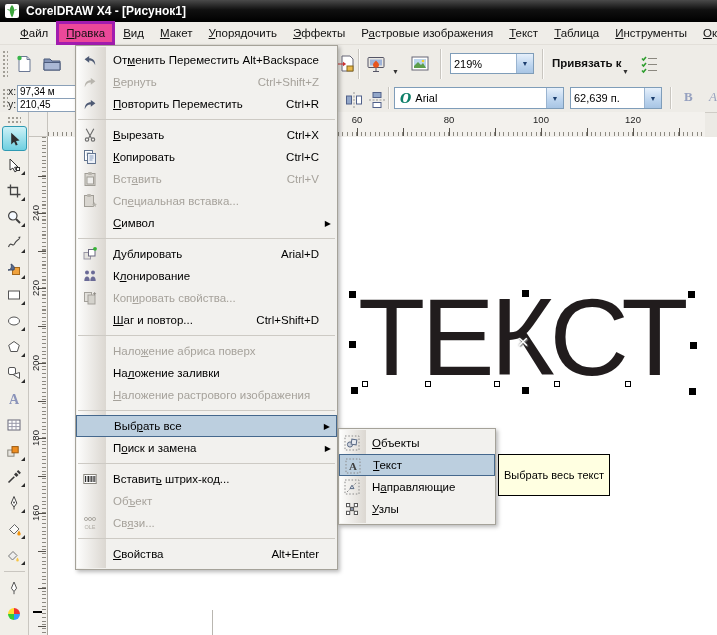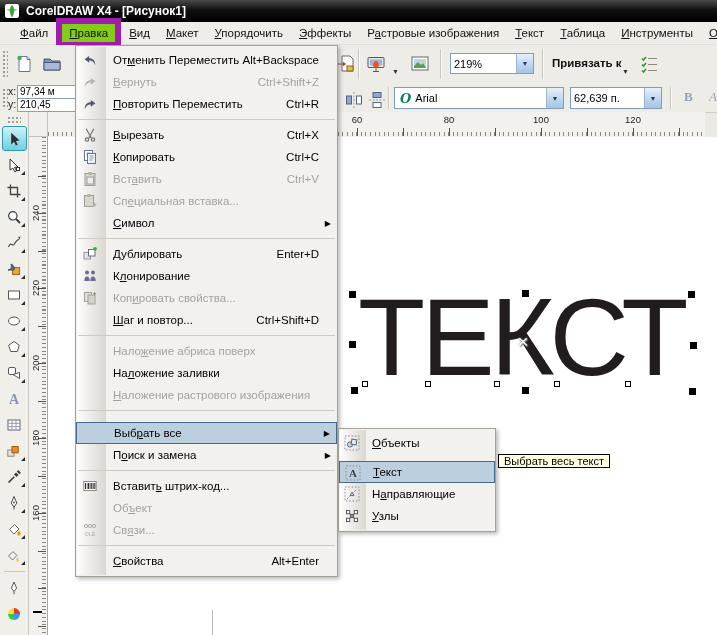--- a/index.html
+++ b/index.html
@@ -7,21 +7,21 @@
        font-family:"Liberation Sans",sans-serif;-webkit-font-smoothing:antialiased;}
   
   .titlebar{position:absolute;left:0;top:0;width:717px;height:22px;
     background:linear-gradient(#4a4a4a,#101010 45%,#000);display:flex;align-items:center;gap:6px;
     padding-left:4px;box-sizing:border-box;color:#fff;font-size:12px;font-weight:bold;}
   
   .menubar{position:absolute;left:0;top:22px;width:717px;height:23px;background:#efede8;
     display:flex;align-items:center;font-size:11.5px;color:#111;padding-left:12px;box-sizing:border-box;
     border-bottom:1px solid #e2dfd9;white-space:nowrap;}
   .mb-item{padding:3px 7px;border:1px solid transparent;cursor:default;}
-  .mb-item.active{background:#84cc16;border:6px solid #a21caf;}
+  .mb-item.active{background:#ec4899;border:3px solid #a21caf;}
   .u{text-decoration:underline;}
   .grip{background-image:radial-gradient(circle,#a19e96 1px,transparent 1.3px);background-size:4px 4px;}
   
   .toolbar{position:absolute;left:0;top:45px;width:717px;height:39px;background:#eeece7;
     border-bottom:1px solid #d8d5cf;}
   .toolbar>*{position:absolute;}
   .vsep{width:1px;top:4px;height:30px;background:#c9c6c0;box-shadow:1px 0 0 #fcfbf9;}
   .tbtn{width:24px;height:24px;display:flex;align-items:center;justify-content:center;}
   .combo{display:flex;background:#fff;border:1px solid #7f9db9;height:21px;box-sizing:border-box;
     font-size:11px;align-items:center;}
@@ -88,30 +88,30 @@
   .menu .icostrip{position:absolute;left:1px;top:1px;bottom:1px;width:29px;
     background:linear-gradient(90deg,#fdfdfc,#dbd7d1);}
   .menu-items{position:relative;padding:3px 0 4px 0;}
   .mi{position:relative;height:22px;display:flex;align-items:center;padding:0 8px 0 37px;
     font-size:11.5px;color:#000;box-sizing:border-box;cursor:default;}
   .mi .mi-icon{position:absolute;left:6px;top:3px;width:16px;height:16px;}
   .mi .mi-label{white-space:nowrap;}
   .mi .mi-short{margin-left:auto;padding-right:10px;white-space:nowrap;}
   .mi .mi-arrow{position:absolute;right:6px;font-size:8px;color:#000;}
   .mi.disabled{color:#a6a29b;}
-  .mi.hl{background:#bccfdf;border:1px solid #45688d;margin-top:7px;}
+  .mi.hl{background:#bccfdf;border:1px solid #45688d;}
   .msep{height:9px;position:relative;}
   .msep::after{content:"";position:absolute;left:2px;right:2px;top:4px;height:1px;background:#cdcac4;}
   #select-all-submenu{left:338px;top:428px;width:158px;}
   #select-all-submenu .icostrip{width:26px;}
   #select-all-submenu .mi{padding-left:33px;}
   #select-all-submenu .mi .mi-icon{left:5px;}
   
   .tooltip{position:absolute;left:498px;top:454px;background:#ffffe1;border:1px solid #000;
-    font-size:11px;padding:0 5px;z-index:80;white-space:nowrap;color:#000;}
+    font-size:11px;padding:14px 5px;z-index:80;white-space:nowrap;color:#000;}
 </style>
 </head>
 <body>
 
 <div class="app">
 
   <div class="titlebar">
     <span style="display:flex">
         <svg viewBox="0 0 16 16" width="16" height="16">
           <rect x="1" y="1" width="14" height="14" rx="2" fill="#fff"></rect>
@@ -479,21 +479,21 @@
           <span class="mi-arrow">▶</span>
         </div>
         <div class="msep"></div>
         <div class="mi">
           <span class="mi-icon"><svg viewBox="0 0 16 16" width="16" height="16">
               <rect x="2" y="6.5" width="6.5" height="6.5" fill="#e4e2de" stroke="#9a97a5"></rect>
               <rect x="6.5" y="3.5" width="6.5" height="6.5" fill="#fff" stroke="#6a6880"></rect>
               <circle cx="13" cy="2.8" r="1.9" fill="#35b335"></circle>
             </svg></span>
           <span class="mi-label"><span class="u">Д</span>ублировать</span>
-          <span class="mi-short">Enter+D</span>
+          <span class="mi-short">Arial+D</span>
         </div>
         <div class="mi">
           <span class="mi-icon"><svg viewBox="0 0 16 16" width="16" height="16">
               <g fill="#6a6a96">
                 <circle cx="5" cy="4.6" r="2"></circle>
                 <path d="M2.3 13c0-2.6 1-4.4 2.7-4.4S7.7 10.4 7.7 13z"></path>
                 <circle cx="11" cy="4.6" r="2"></circle>
                 <path d="M8.3 13c0-2.6 1-4.4 2.7-4.4s2.7 1.8 2.7 4.4z"></path>
               </g>
             </svg></span>

